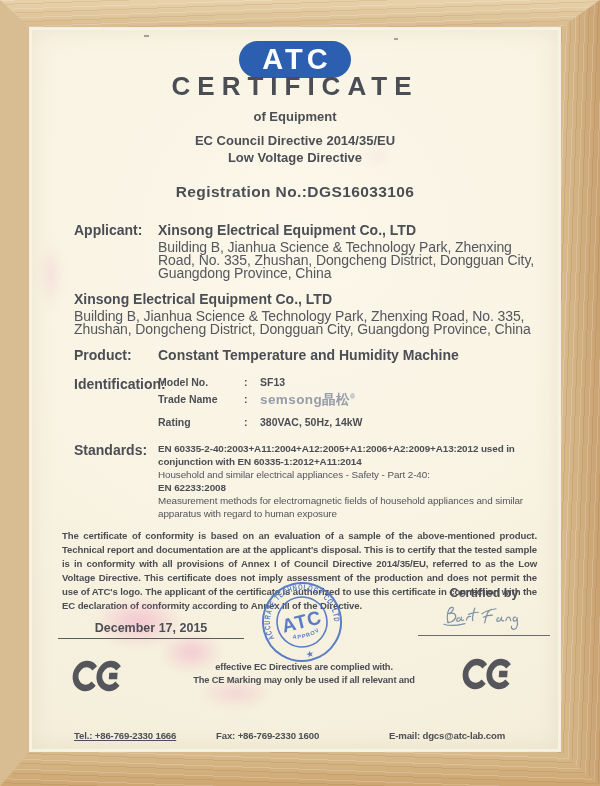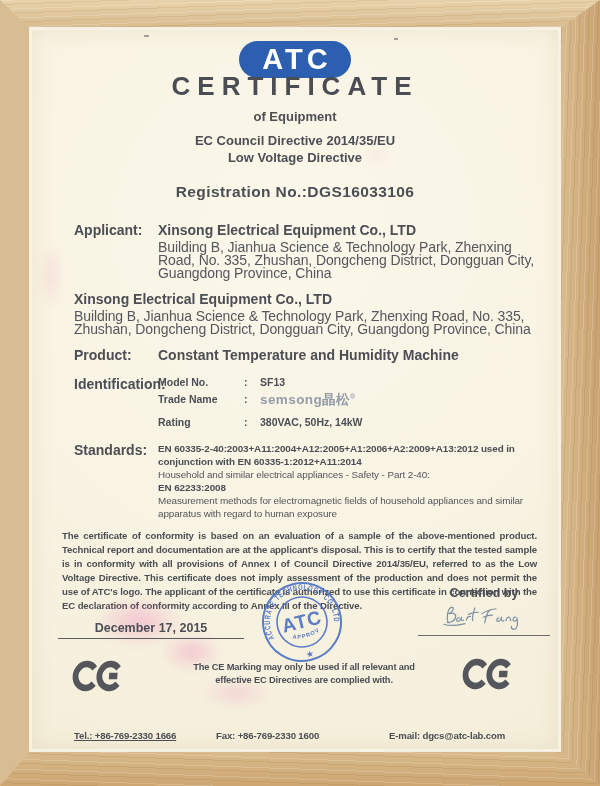--- a/index.html
+++ b/index.html
@@ -216,22 +216,22 @@
       </svg>
       <svg class="ce ce-right" viewBox="0 0 118 64" preserveAspectRatio="none">
         <g fill="none" stroke="#54565c" stroke-width="13">
           <path d="M50.4 16.6 A24 24 0 1 0 50.4 47.4"></path>
           <path d="M104.4 16.6 A24 24 0 1 0 104.4 47.4"></path>
           <path d="M84 32 H103"></path>
         </g>
       </svg>
 
       <div class="ce-note">
+        <div>effective EC Directives are complied with.</div>
         <div>The CE Marking may only be used if all relevant and</div>
-        <div>effective EC Directives are complied with.</div>
       </div>
 
 
       <div class="contacts">
         <span class="c-tel">Tel.: +86-769-2330 1666</span>
         <span class="c-fax">Fax: +86-769-2330 1600</span>
         <span class="c-email">E-mail: dgcs@atc-lab.com</span>
       </div>
     </div>
   </div>

